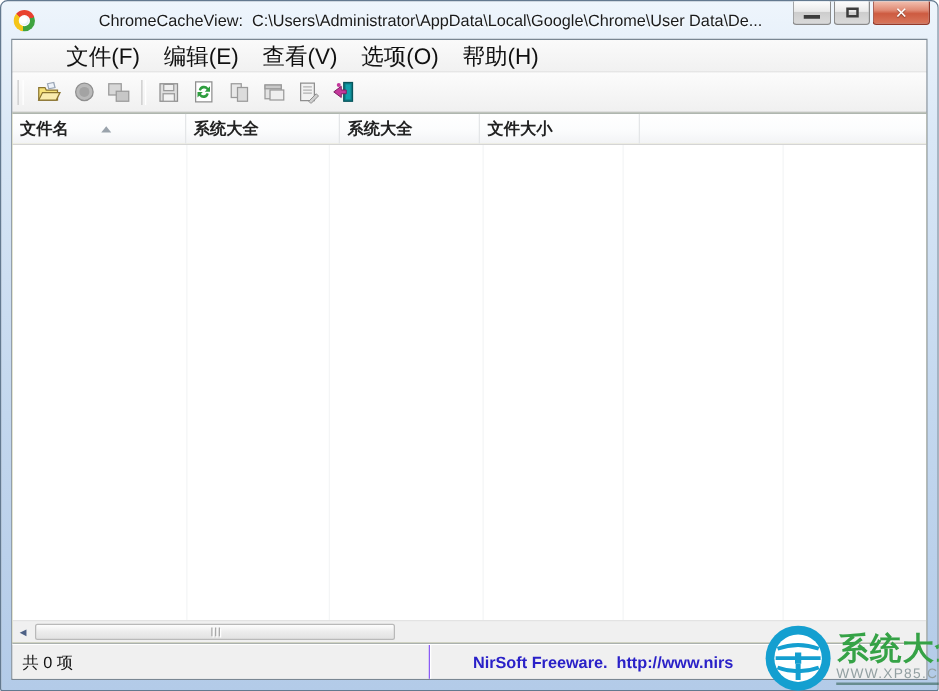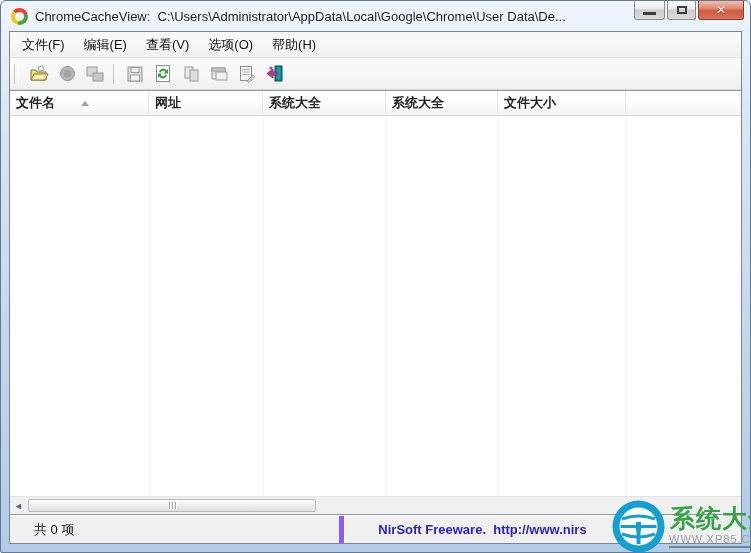--- a/index.html
+++ b/index.html
@@ -14,20 +14,21 @@
     border:1px solid #63798f;
     border-radius:6px 6px 2px 2px;
     background:linear-gradient(180deg,#eef5fc 0%,#d9e7f6 20%,#c3d7ee 60%,#b3cbe8 100%);
     box-sizing:border-box;
   }
   
   .titlebar{
     position:absolute;left:0;right:0;top:0;height:30px;
     display:flex;align-items:center;
     border-radius:6px 6px 0 0;
+    gap:44px;
   }
   .app-icon{
     width:17px;height:17px;margin-left:10px;border-radius:50%;
     background:conic-gradient(from -50deg,#e8412f 0 120deg,#3fa33f 120deg 240deg,#f5c518 240deg 360deg);
     position:relative;flex:0 0 auto;
   }
   .app-icon::after{
     content:"";position:absolute;left:4px;top:4px;width:9px;height:9px;border-radius:50%;
     background:radial-gradient(circle at 40% 40%,#ffffff 0 45%,#bcd6ef 100%);
     border:1px solid rgba(255,255,255,.8);box-sizing:border-box;
@@ -58,21 +59,21 @@
     position:absolute;left:8px;right:8px;top:30px;bottom:8px;
     border:1px solid #7a8793;
     background:#f0f0f0;
     display:flex;flex-direction:column;box-sizing:border-box;
   }
   
   .menubar{
     height:25px;flex:0 0 auto;display:flex;align-items:center;
     background:linear-gradient(180deg,#fafafa,#f1f1f1);
     border-bottom:1px solid #e2e2e2;
-    font-size:13px;color:#111;
+    font-size:18px;color:#111;padding-left:31px;
   }
   .menu-item{padding:4px 7px;margin-left:5px;cursor:default;}
   
   .toolbar{
     height:31px;flex:0 0 auto;display:flex;align-items:center;
     background:linear-gradient(180deg,#fcfcfc,#f0f0f0);
     border-bottom:1px solid #d9d9d9;
   }
   .tb-gripper{
     width:3px;height:20px;margin:0 6px 0 4px;
@@ -129,22 +130,22 @@
   }
   .hs-grip{width:1px;height:7px;background:#a9a9a9;box-shadow:1px 1px 0 #fff;}
   
   .statusbar{
     height:27px;flex:0 0 auto;display:flex;align-items:center;
     background:#f0f0f0;border-top:1px solid #ffffff;
     font-size:13px;color:#111;
   }
   .sb-panel-left{
     width:334px;height:100%;display:flex;align-items:center;box-sizing:border-box;
-    padding-left:24px;
-    border-right:5px solid #8b5cf6;box-shadow:1px 0 0 #ffffff;
+    padding-left:8px;
+    border-right:1px solid #8b5cf6;box-shadow:1px 0 0 #ffffff;
   }
   .sb-panel-right{
     flex:1;height:100%;display:flex;align-items:center;justify-content:center;
   }
   .nirsoft{
     color:#2a21c8;font-weight:bold;white-space:pre;margin-right:120px;
   }
   
   .watermark{position:absolute;left:612px;top:498px;width:139px;height:55px;z-index:50;}
   .wm-logo{position:absolute;left:0;top:2px;}
@@ -265,23 +266,20 @@
           <circle cx="6" cy="4" r="1.6" fill="#c4389b"></circle>
         </svg>
       </div>
     </div>
 
     <div class="listview">
       <div class="lv-header">
         <div class="lv-col" style="width:139px">
           <span>文件名</span>
           <span class="sort-arrow"></span>
-        </div>
-        <div class="lv-col" style="width:114px">
-          <span>网址</span>
         </div>
         <div class="lv-col" style="width:123px">
           <span>系统大全</span>
         </div>
         <div class="lv-col" style="width:112px">
           <span>系统大全</span>
         </div>
         <div class="lv-col" style="width:128px">
           <span>文件大小</span>
         </div>

